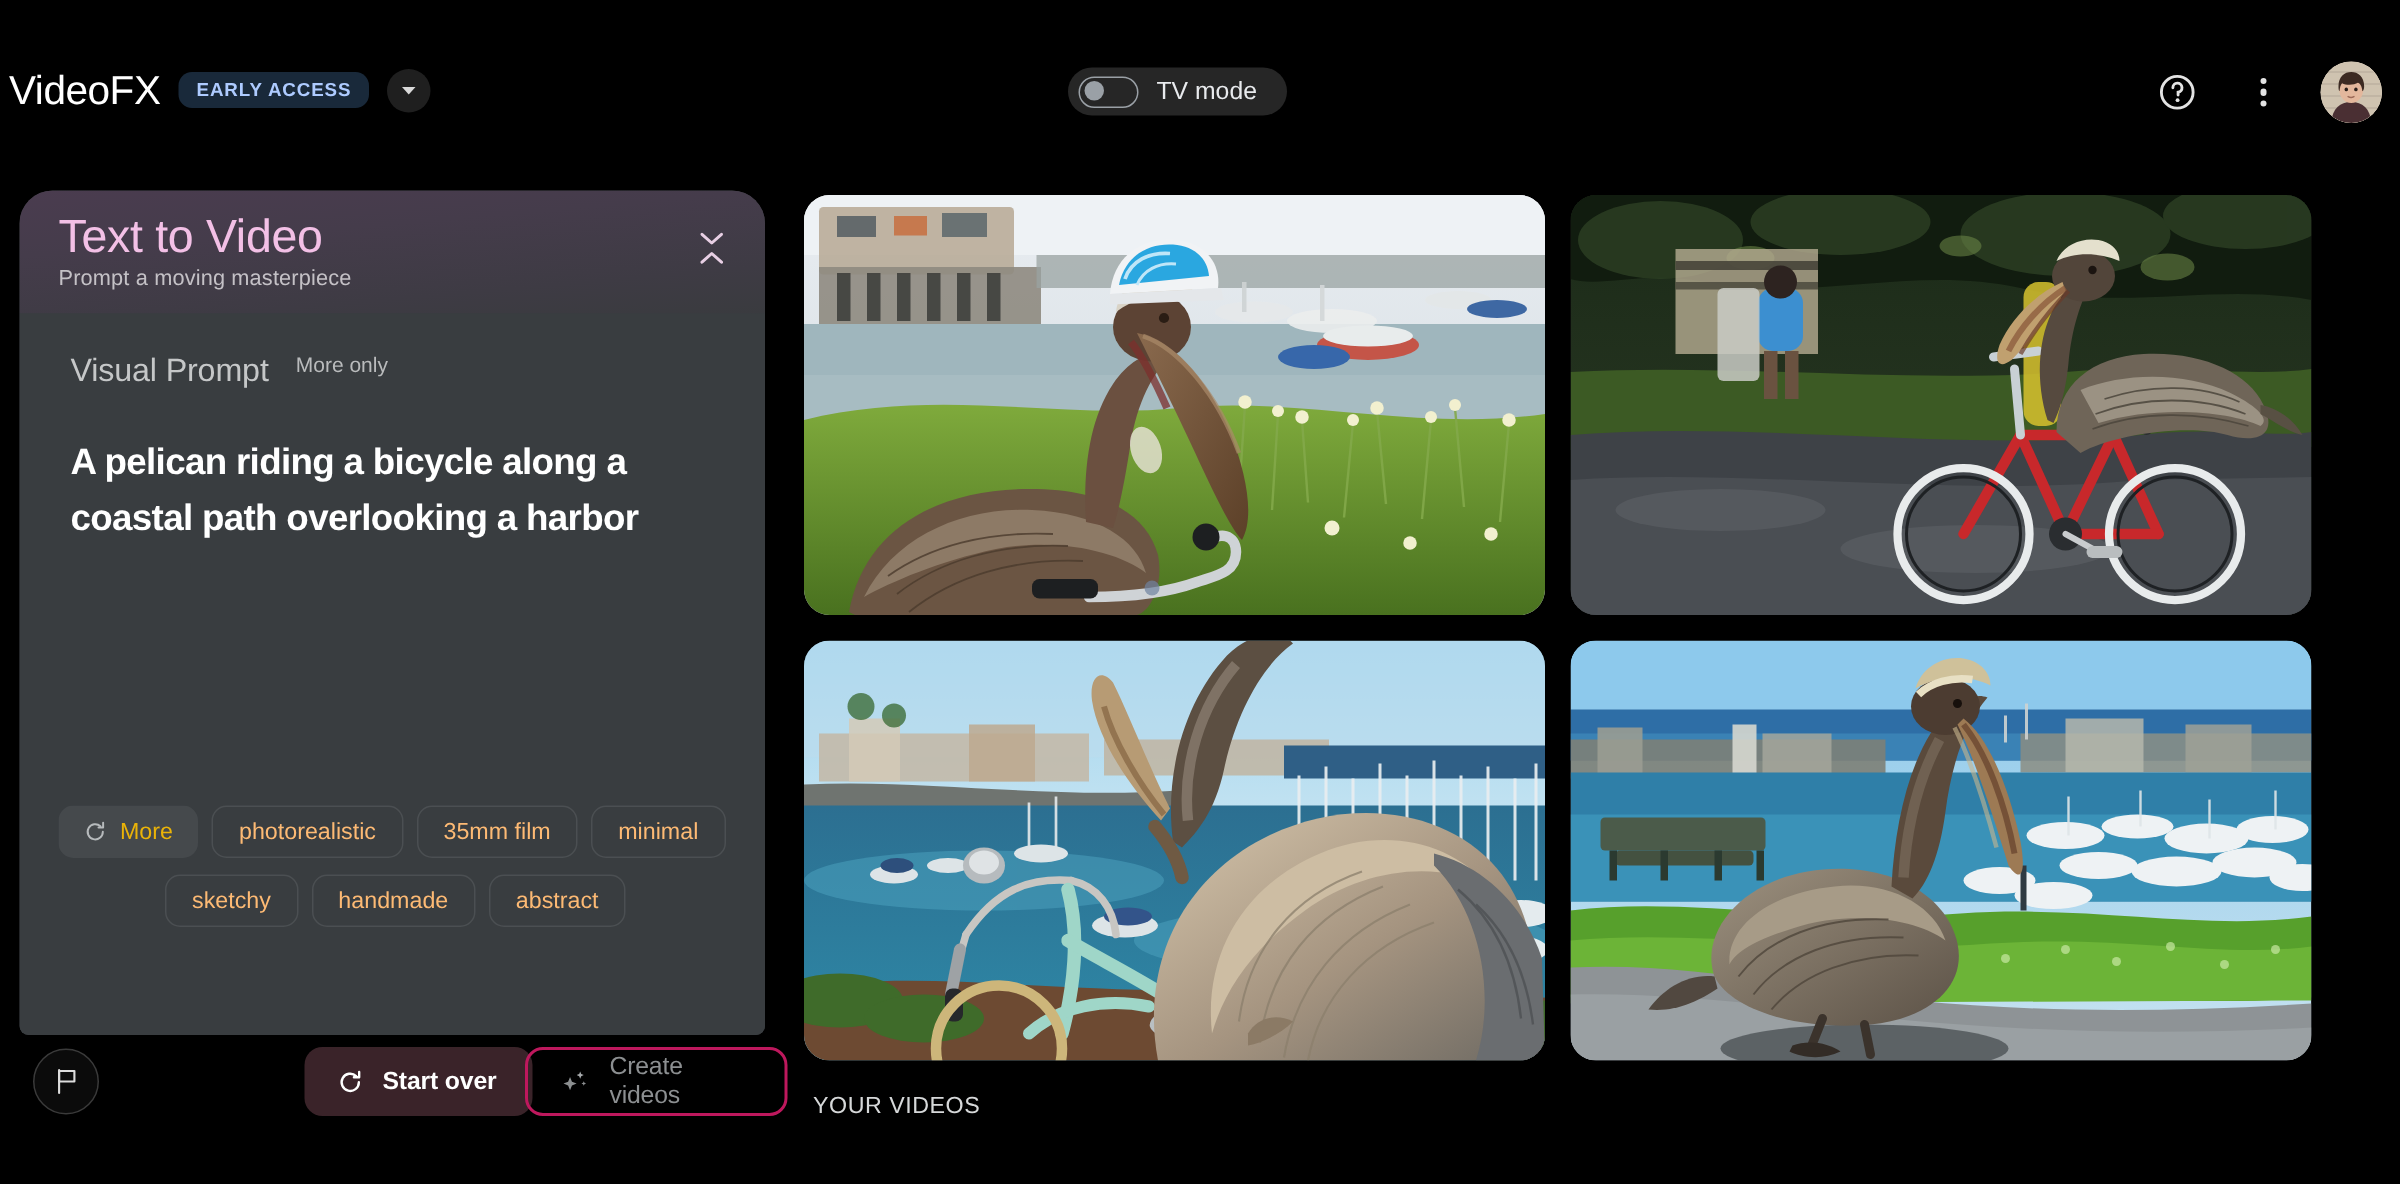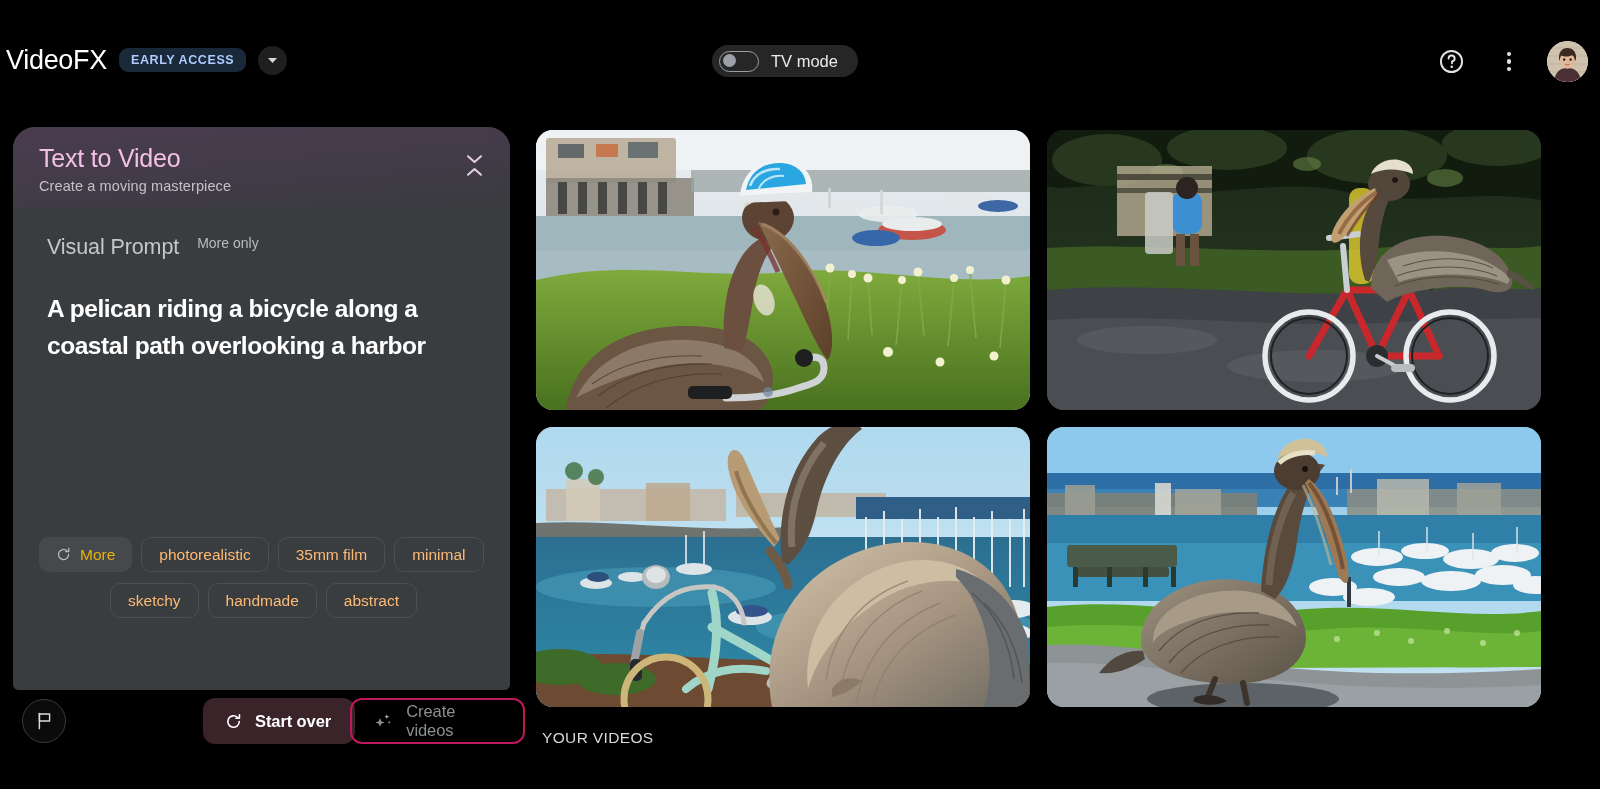--- a/index.html
+++ b/index.html
@@ -66,21 +66,21 @@
   
   .panel {
     position:absolute; left:13px; top:127px; width:497px; height:563px;
     border-radius:22px 22px 6px 6px; overflow:hidden;
     background:#393d40;
   }
   .panel-head {
     height:82px; padding:16px 0 0 26px; position:relative;
     background:linear-gradient(175deg,#4a3c4f 0%, #453c4b 35%, #3e3b44 75%, #3a3b3f 100%);
   }
-  .panel-title { font-size:25px; color:#f3c0e6; font-weight:400; letter-spacing:-0.2px; line-height:30px; }
+  .panel-title { font-size:31px; color:#f3c0e6; font-weight:400; letter-spacing:-0.2px; line-height:30px; }
   .panel-sub { font-size:14.5px; color:#c4c1c6; margin-top:5px; letter-spacing:0.1px; }
   .chev-stack {
     position:absolute; right:27px; top:27px;
     display:flex; flex-direction:column; align-items:center; gap:3px; cursor:pointer;
   }
 
   .panel-body {
     position:absolute; left:0; right:0; top:82px; bottom:0;
     background:#393d40;
     padding:26px 32px 0 34px;
@@ -209,21 +209,21 @@
             <path d="M18.4 23.4c1.3.7 2.6.7 3.9 0" fill="none" stroke="#9c6a58" stroke-width="1" stroke-linecap="round"></path>
           </g>
         </svg>
       </span>
     </div>
   </div>
 
   <div class="panel">
     <div class="panel-head">
       <div class="panel-title">Text to Video</div>
-      <div class="panel-sub">Create a moving masterpiece</div>
+      <div class="panel-sub">Prompt a moving masterpiece</div>
       <span class="chev-stack">
         <svg width="17" height="10" viewBox="0 0 17 10">
           <path d="M2 2.2 L8.5 8 L15 2.2" fill="none" stroke="#e8cfe4" stroke-width="2" stroke-linecap="round" stroke-linejoin="round"></path>
         </svg>
         <svg width="17" height="10" viewBox="0 0 17 10">
           <path d="M2 7.8 L8.5 2 L15 7.8" fill="none" stroke="#e8cfe4" stroke-width="2" stroke-linecap="round" stroke-linejoin="round"></path>
         </svg>
       </span>
     </div>
 

